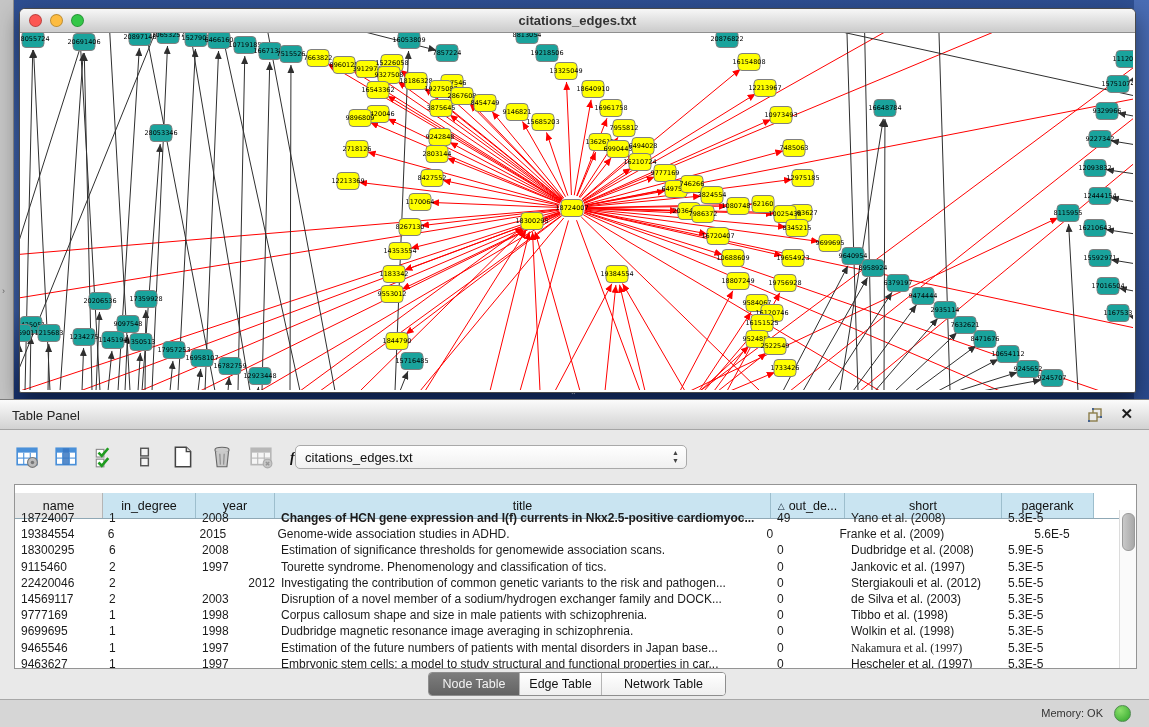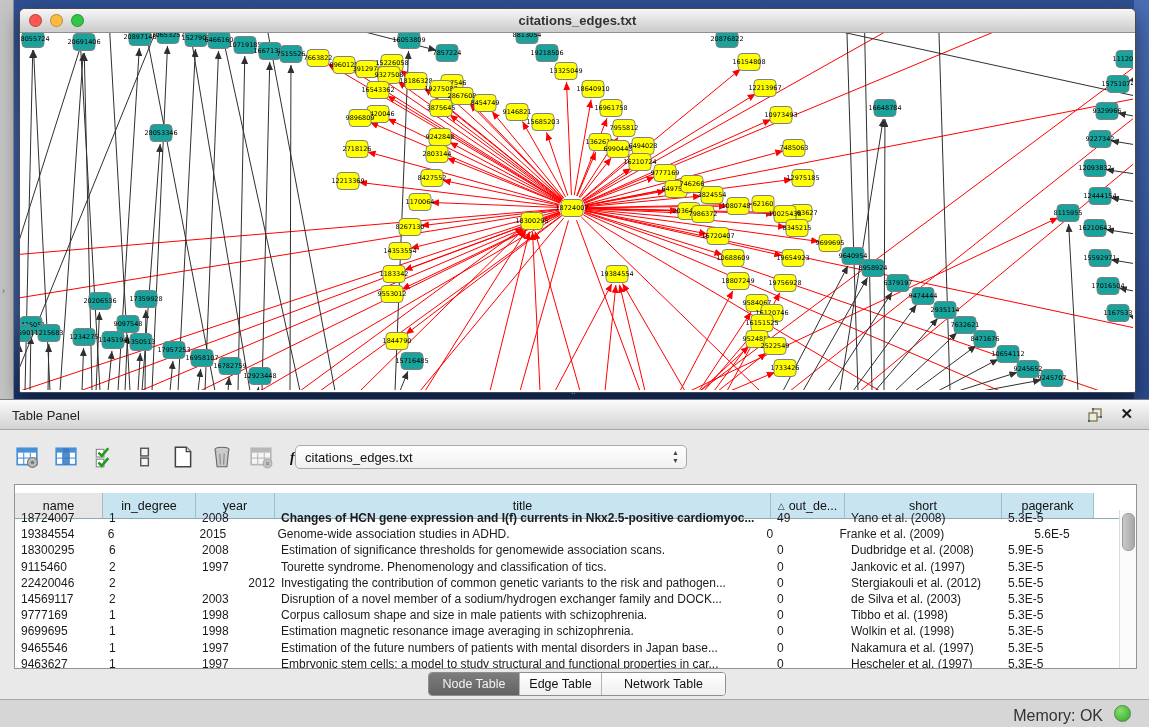--- a/index.html
+++ b/index.html
@@ -54,21 +54,21 @@
   .vthumb{position:absolute;left:2px;top:3px;width:11px;height:36px;border-radius:6px;
     background:linear-gradient(90deg,#c9c9c9,#a8a8a8);border:1px solid #9a9a9a;cursor:pointer;}
 
   .tabs{position:absolute;left:428px;top:242px;height:22px;display:flex;border:1px solid #8e8e8e;border-radius:4px;overflow:hidden;background:#fff;}
   .tab{height:22px;display:flex;align-items:center;justify-content:center;font-size:12.5px;color:#111;
        background:linear-gradient(180deg,#ffffff,#efefef);border-right:1px solid #b5b5b5;cursor:pointer;box-sizing:border-box;}
   .tab:last-child{border-right:none;}
   .tab.active{background:linear-gradient(180deg,#7d7d7d,#636363);color:#f3f3f3;}
 
   .status-bar{position:absolute;left:0;top:699px;width:1149px;height:28px;background:#d6d6d6;border-top:1px solid #a8a8a8;box-sizing:border-box;}
-  .mem{position:absolute;right:46px;top:7px;font-size:16px;color:#333;}
+  .mem{position:absolute;right:46px;top:7px;font-size:11px;color:#333;}
   .mem-dot{position:absolute;right:18px;top:5px;width:15px;height:15px;border-radius:50%;
     background:radial-gradient(circle at 35% 30%,#8ae06a,#2fa52b);border:1px solid #4e8a4e;cursor:pointer;}
 </style>
 </head>
 <body>
 
 <div id="root">
 
   <div class="graph-area">
     <div class="right-band"></div>
@@ -905,32 +905,32 @@
             <div class="td" style="width: 79px;">1998</div>
             <div class="td" style="width: 496px;">Corpus callosum shape and size in male patients with schizophrenia.</div>
             <div class="td" style="width: 74px;">0</div>
             <div class="td" style="width: 157px;">Tibbo et al. (1998)</div>
             <div class="td" style="width: 92px;">5.3E-5</div>
           </div>
           <div class="tr">
             <div class="td" style="width: 88px;">9699695</div>
             <div class="td" style="width: 93px;">1</div>
             <div class="td" style="width: 79px;">1998</div>
-            <div class="td" style="width: 496px;">Estimation magnetic resonance image averaging in schizophrenia.</div>
+            <div class="td" style="width: 496px;">Dudbridge magnetic resonance image averaging in schizophrenia.</div>
             <div class="td" style="width: 74px;">0</div>
             <div class="td" style="width: 157px;">Wolkin et al. (1998)</div>
             <div class="td" style="width: 92px;">5.3E-5</div>
           </div>
           <div class="tr">
             <div class="td" style="width: 88px;">9465546</div>
             <div class="td" style="width: 93px;">1</div>
             <div class="td" style="width: 79px;">1997</div>
             <div class="td" style="width: 496px;">Estimation of the future numbers of patients with mental disorders in Japan base...</div>
             <div class="td" style="width: 74px;">0</div>
-            <div class="td" style="width: 157px;">Nakamura et al. (1997)</div>
+            <div class="td" style="width: 157px; font-family: Liberation Serif, serif;">Nakamura et al. (1997)</div>
             <div class="td" style="width: 92px;">5.3E-5</div>
           </div>
           <div class="tr">
             <div class="td" style="width: 88px;">9463627</div>
             <div class="td" style="width: 93px;">1</div>
             <div class="td" style="width: 79px;">1997</div>
             <div class="td" style="width: 496px;">Embryonic stem cells: a model to study structural and functional properties in car...</div>
             <div class="td" style="width: 74px;">0</div>
             <div class="td" style="width: 157px;">Hescheler et al. (1997)</div>
             <div class="td" style="width: 92px;">5.3E-5</div>

